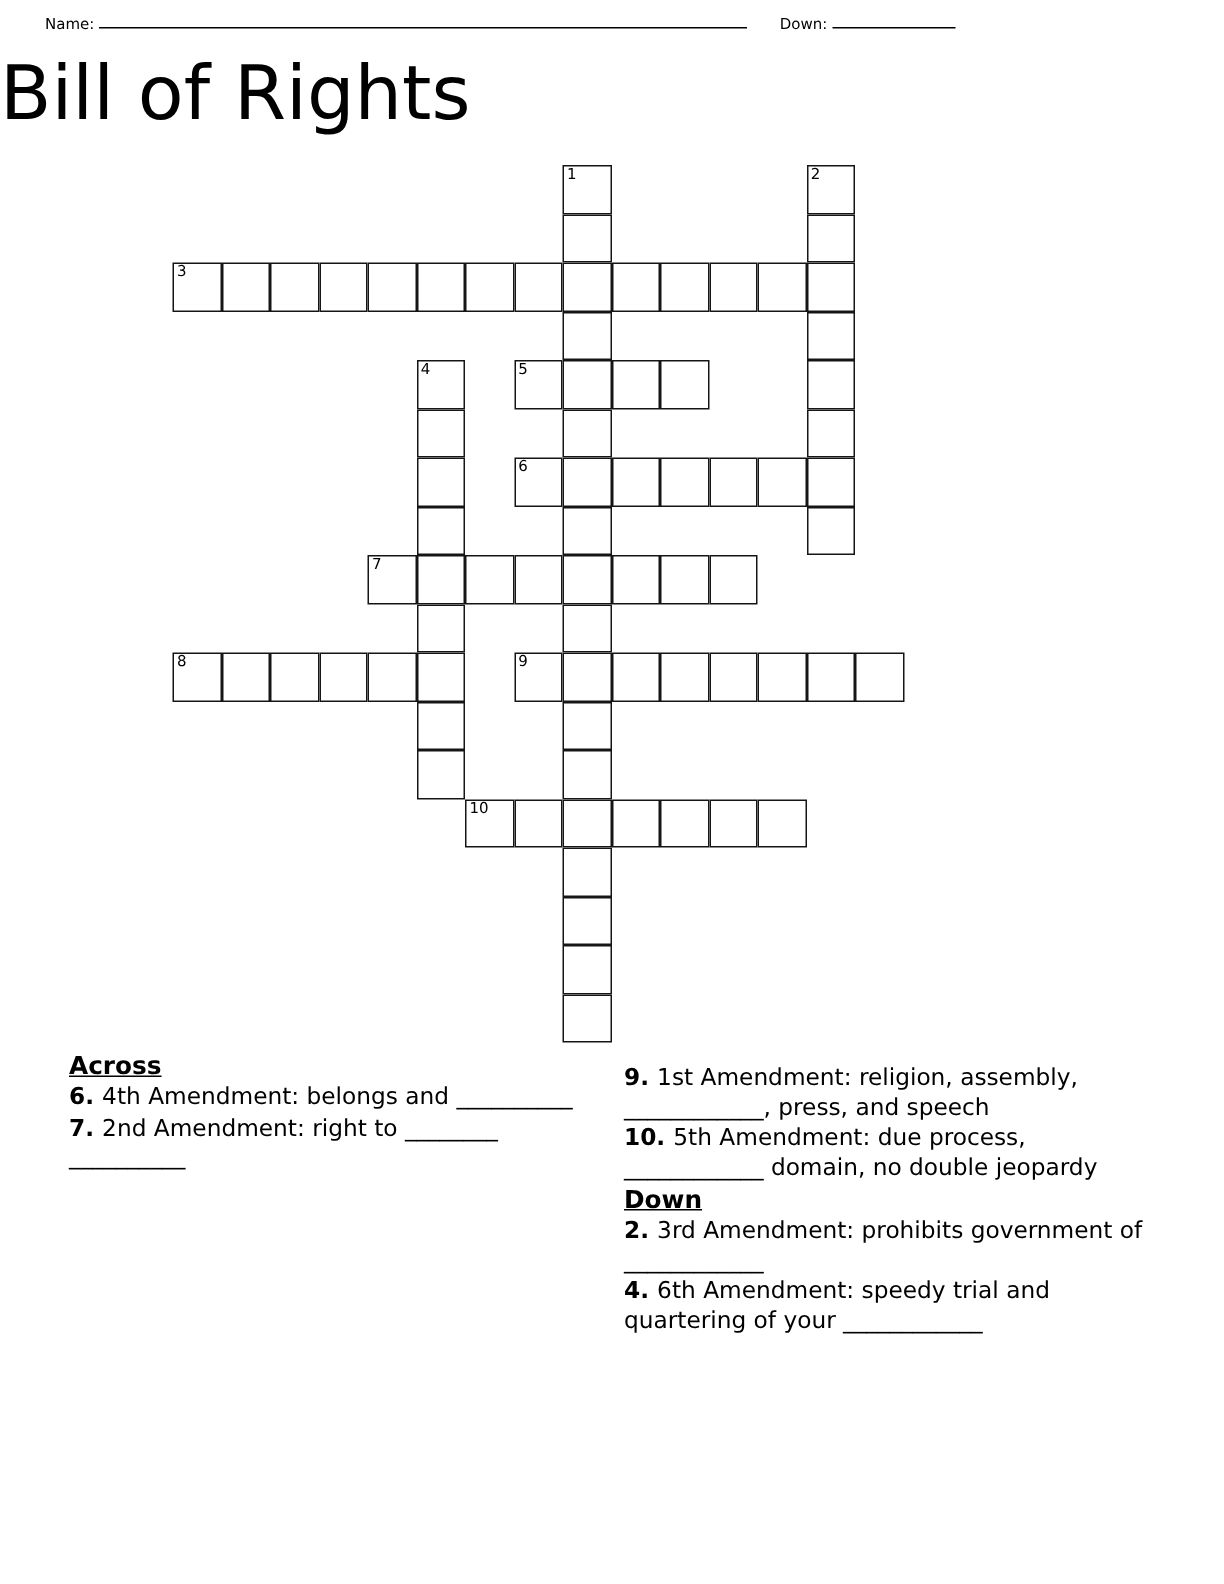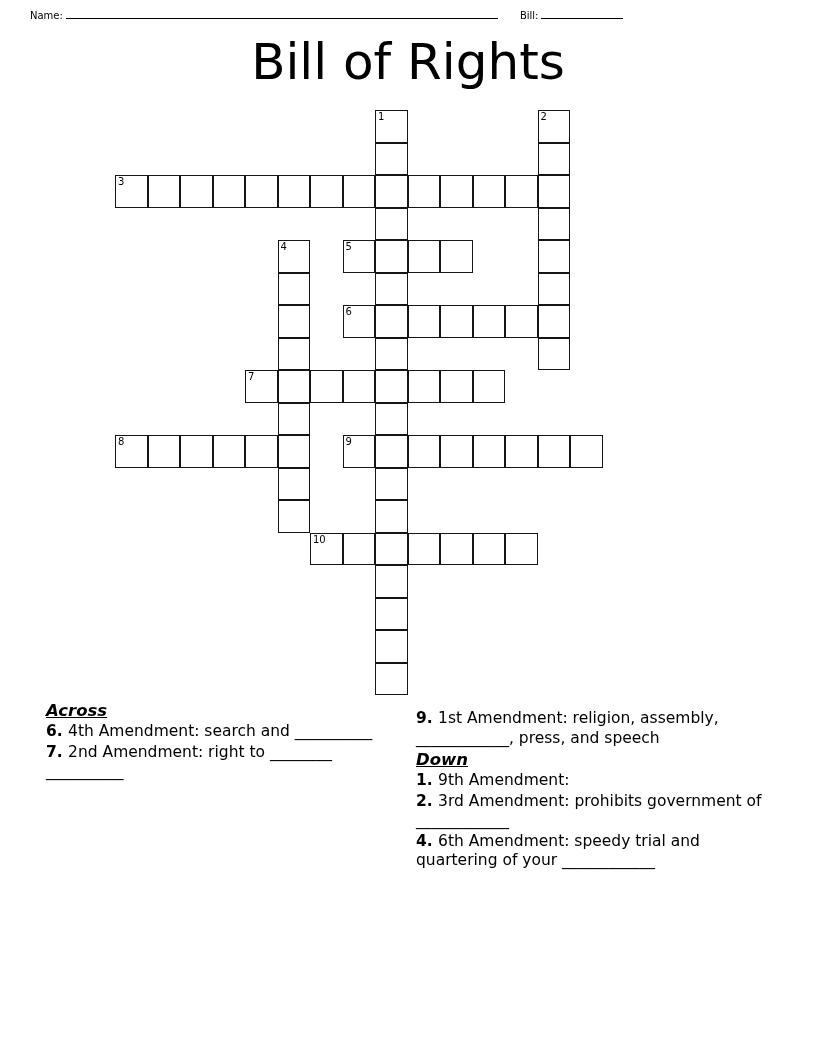--- a/index.html
+++ b/index.html
@@ -42,21 +42,20 @@
   .nd-rule.name-rule { width: 432px; }
   .nd-rule.date-rule { width: 82px; }
   .nd-spacer { width: 22px; flex: 0 0 auto; }
 
   
   .puzzle-title {
     position: absolute;
     left: 0;
     top: 32px;
     width: 816px;
-    text-align: center;
     font-family: "DejaVu Sans", sans-serif;
     font-size: 50px;
     font-weight: 400;
     letter-spacing: 0px;
     line-height: 60px;
     white-space: nowrap;
   }
 
   
   #grid {
@@ -102,42 +101,41 @@
     width: 348px;
     flex: 0 0 348px;
   }
   .clue-heading {
     font-size: 16.5px;
     font-weight: bold;
     text-decoration: underline;
     line-height: 21px;
     margin: 0 0 1px 0;
     font-family: "DejaVu Sans", sans-serif;
-    font-style: italic;
   }
   .clue {
     font-size: 15.5px;
     line-height: 19.5px;
     margin: 0 0 1px 0;
     font-family: "DejaVu Sans", sans-serif;
     word-spacing: 0px;
   }
   .clue .cnum {
     font-weight: bold;
   }
   .clue .ctext { font-weight: normal; }
 </style>
 </head>
 <body>
 
 <div class="name-date-row">
   <span class="nd-label">Name:</span>
   <span class="nd-rule name-rule"></span>
   <span class="nd-spacer"></span>
-  <span class="nd-label">Bill:</span>
+  <span class="nd-label">Down:</span>
   <span class="nd-rule date-rule"></span>
 </div>
 
 <div class="puzzle-title">Bill of Rights</div>
 
 <div id="grid">
     <div class="cw-cell" style="left: 375px; top: 110px; width: 32.5px; height: 32.5px;">
       <span class="cw-num">1</span>
     </div>
     <div class="cw-cell" style="left: 375px; top: 142.5px; width: 32.5px; height: 32.5px;"></div>
@@ -234,24 +232,24 @@
     <div class="cw-cell" style="left: 342.5px; top: 532.5px; width: 32.5px; height: 32.5px;"></div>
     <div class="cw-cell" style="left: 407.5px; top: 532.5px; width: 32.5px; height: 32.5px;"></div>
     <div class="cw-cell" style="left: 440px; top: 532.5px; width: 32.5px; height: 32.5px;"></div>
     <div class="cw-cell" style="left: 472.5px; top: 532.5px; width: 32.5px; height: 32.5px;"></div>
     <div class="cw-cell" style="left: 505px; top: 532.5px; width: 32.5px; height: 32.5px;"></div>
   </div>
 
 <div class="clues">
   <div class="clue-col" id="clue-col-left">
       <div class="clue-heading">Across</div>
-      <p class="clue"><span class="cnum">6. </span><span class="ctext">4th Amendment: search and __________</span></p>
+      <p class="clue"><span class="cnum">6. </span><span class="ctext">4th Amendment: belongs and __________</span></p>
       <p class="clue"><span class="cnum">7. </span><span class="ctext">2nd Amendment: right to ________ __________</span></p>
     </div>
   <div class="clue-col" id="clue-col-right">
       <div style="height: 9px;"></div>
       <p class="clue"><span class="cnum">9. </span><span class="ctext">1st Amendment: religion, assembly, ____________, press, and speech</span></p>
+      <p class="clue"><span class="cnum">10. </span><span class="ctext">5th Amendment: due process, ____________ domain, no double jeopardy</span></p>
       <div class="clue-heading">Down</div>
-      <p class="clue"><span class="cnum">1. </span><span class="ctext">9th Amendment:</span></p>
       <p class="clue"><span class="cnum">2. </span><span class="ctext">3rd Amendment: prohibits government of ____________</span></p>
       <p class="clue"><span class="cnum">4. </span><span class="ctext">6th Amendment: speedy trial and quartering of your ____________</span></p>
     </div>
 </div>
 
 </body></html>

